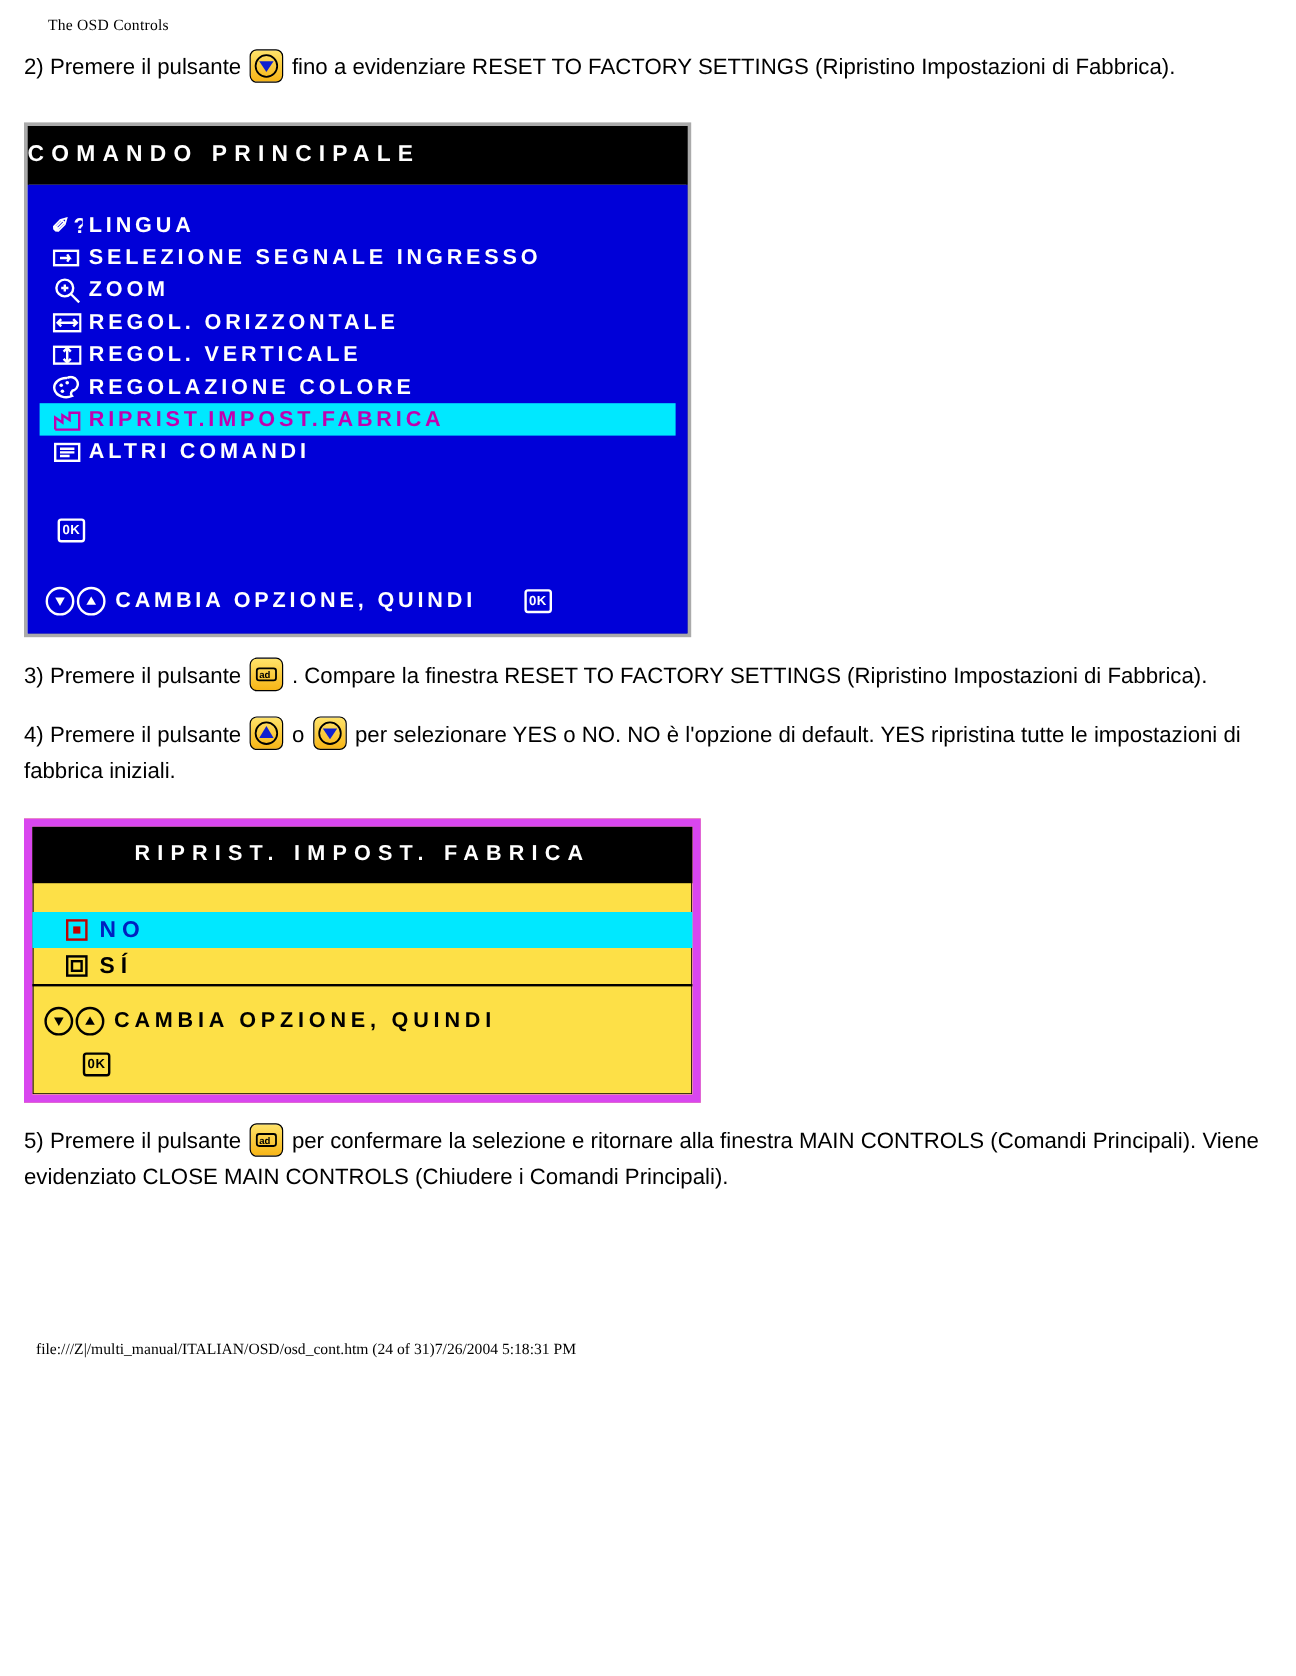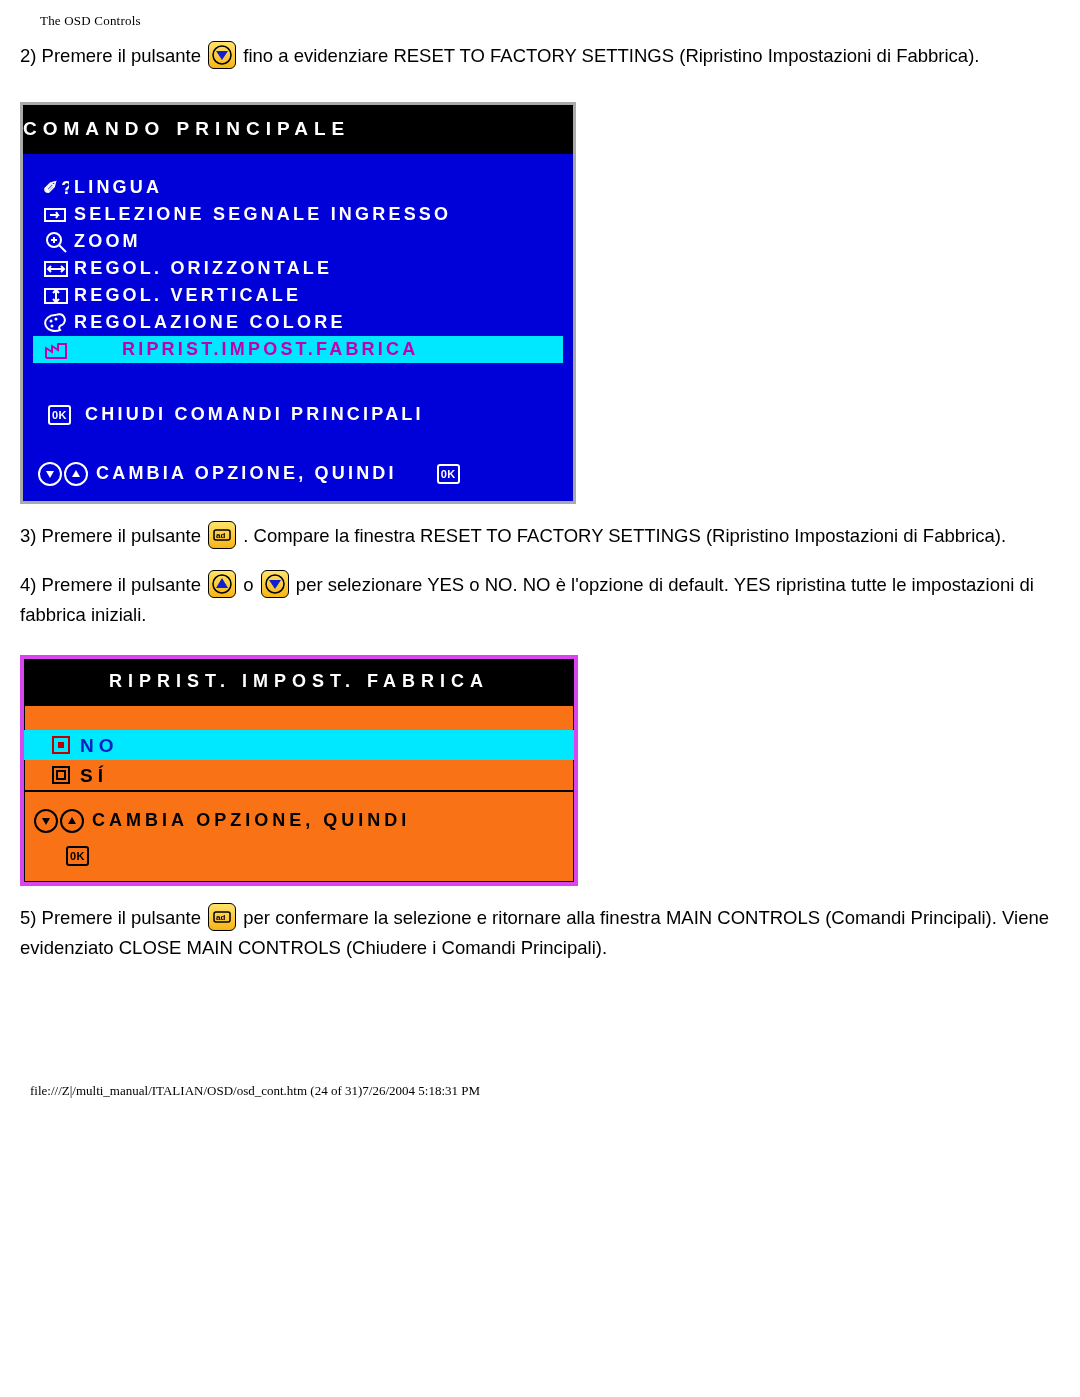--- a/index.html
+++ b/index.html
@@ -70,21 +70,20 @@
     height: 27px;
     color: #fff;
     font-size: 18px;
     font-weight: bold;
     letter-spacing: 3.2px;
     padding-left: 5px;
   }
   .osd1-row.hl {
     background: #00e8ff;
     color: #c000b0;
-    gap: 48px;
   }
   .osd1-ico {
     width: 36px;
     display: inline-flex;
     justify-content: center;
     color: #fff;
   }
   .osd1-row.hl .osd1-ico { color: #c000b0; }
   .osd1-gap { height: 38px; }
   .osd1-close {
@@ -126,24 +125,24 @@
     margin-right: 8px;
   }
   .circle-tri {
     width:20px; height:20px; border:2px solid currentColor; border-radius:50%;
     display:inline-flex; align-items:center; justify-content:center;
   }
 
   
   .osd2 {
     width: 550px;
-    border: 4px solid #d946ef;
+    border: 7px solid #d946ef;
     box-shadow: inset 0 0 0 1px #000;
     margin: 24px 0 0 0;
-    background: #f97316;
+    background: #fde047;
     font-family: Arial, sans-serif;
   }
   .osd2-title {
     background:#000;
     color:#fff;
     font-weight:bold;
     letter-spacing:6px;
     text-align:center;
     padding: 8px 0 10px 0;
     font-size: 18px;
@@ -262,26 +261,36 @@
       <span>REGOLAZIONE COLORE</span>
     </div>
     <div class="osd1-row hl">
       <span class="osd1-ico">
           <svg width="24" height="20">
             <polyline points="2,18 2,8 8,12 8,6 14,10 14,4 22,4 22,18 2,18" fill="none" stroke="currentColor" stroke-width="2"></polyline>
           </svg>
         </span>
       <span>RIPRIST.IMPOST.FABRICA</span>
     </div>
+    <div class="osd1-row">
+      <span class="osd1-ico">
+          <svg width="24" height="18">
+            <rect x="2" y="2" width="20" height="14" fill="none" stroke="currentColor" stroke-width="2"></rect>
+            <line x1="6" y1="6" x2="18" y2="6" stroke="currentColor" stroke-width="2"></line>
+            <line x1="6" y1="9" x2="18" y2="9" stroke="currentColor" stroke-width="2"></line>
+            <line x1="6" y1="12" x2="14" y2="12" stroke="currentColor" stroke-width="2"></line>
+          </svg>
+        </span>
+      <span>ALTRI COMANDI</span>
+    </div>
 
     <div class="osd1-gap"></div>
 
     <div class="osd1-close">
       <span class="ok-box" style="margin:0 14px 0 0;">0K</span>
-      <span>CHIUDI COMANDI PRINCIPALI</span>
     </div>
 
     <div class="osd1-foot">
       <span class="updown">
         <span class="circle-tri">
             <svg width="10" height="10">
               <polygon points="5,9 1,2 9,2" fill="currentColor"></polygon>
             </svg>
           </span>
         <span class="circle-tri">

